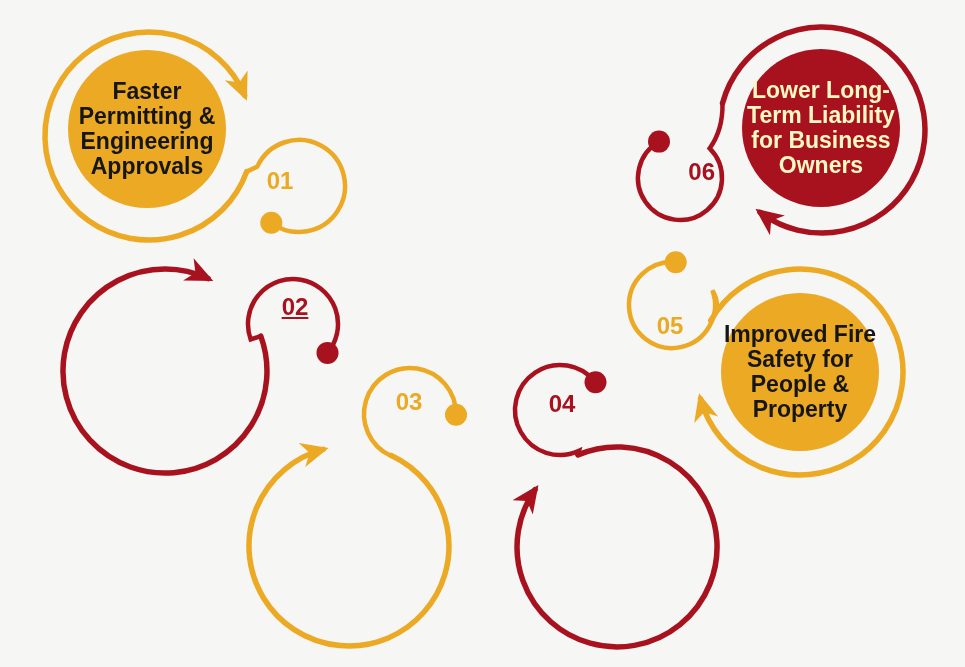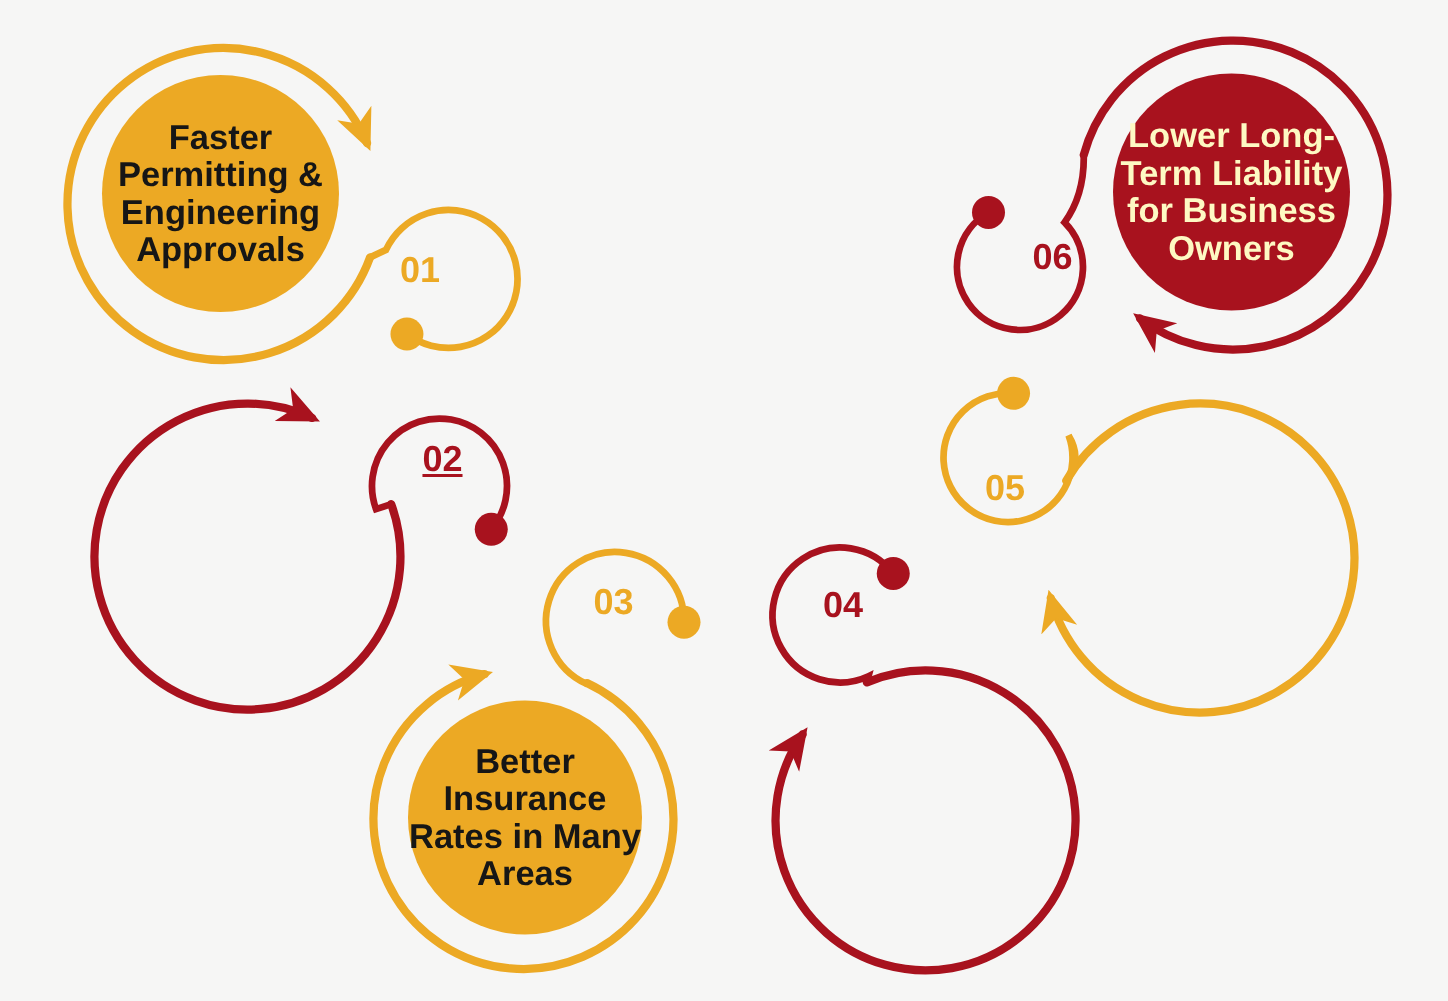--- a/index.html
+++ b/index.html
@@ -111,24 +111,24 @@
       <path class="loop stroke-red" d="M722.5,103.3 Q723,130 709.7,148.3 A42,42 0 1 1 659.0,141.6"></path>
       <circle class="fill-red" cx="659" cy="141.6" r="11"></circle>
     </g>
   </svg>
 
 
   <div class="circle-item gold-bg" style="left:68px;  top:50px;  width:158px; height:158px;">Faster
 Permitting &amp;
 Engineering
 Approvals</div>
-  <div class="circle-item gold-bg" style="left:272px; top:467px; width:156px; height:156px;">Better
-Insurance
-Rates in Many
-Areas</div>
+  <div class="circle-item gold-bg" style="left:721px; top:293px; width:158px; height:158px;">Improved Fire
+Safety for
+People &amp;
+Property</div>
   <div class="circle-item red-bg" style="left:742px; top:49px;  width:158px; height:158px;">Lower Long-
 Term Liability
 for Business
 Owners</div>
 
   <div class="num gold-text" style="left:248px; top:164px;">01</div>
   <div class="num red-text" style="left:263px; top:290px;text-decoration:underline;">02</div>
   <div class="num gold-text" style="left:377px; top:385px;">03</div>
   <div class="num red-text" style="left:530px; top:387px;">04</div>
   <div class="num gold-text" style="left:638px; top:285px;margin-top:24px;">05</div>

